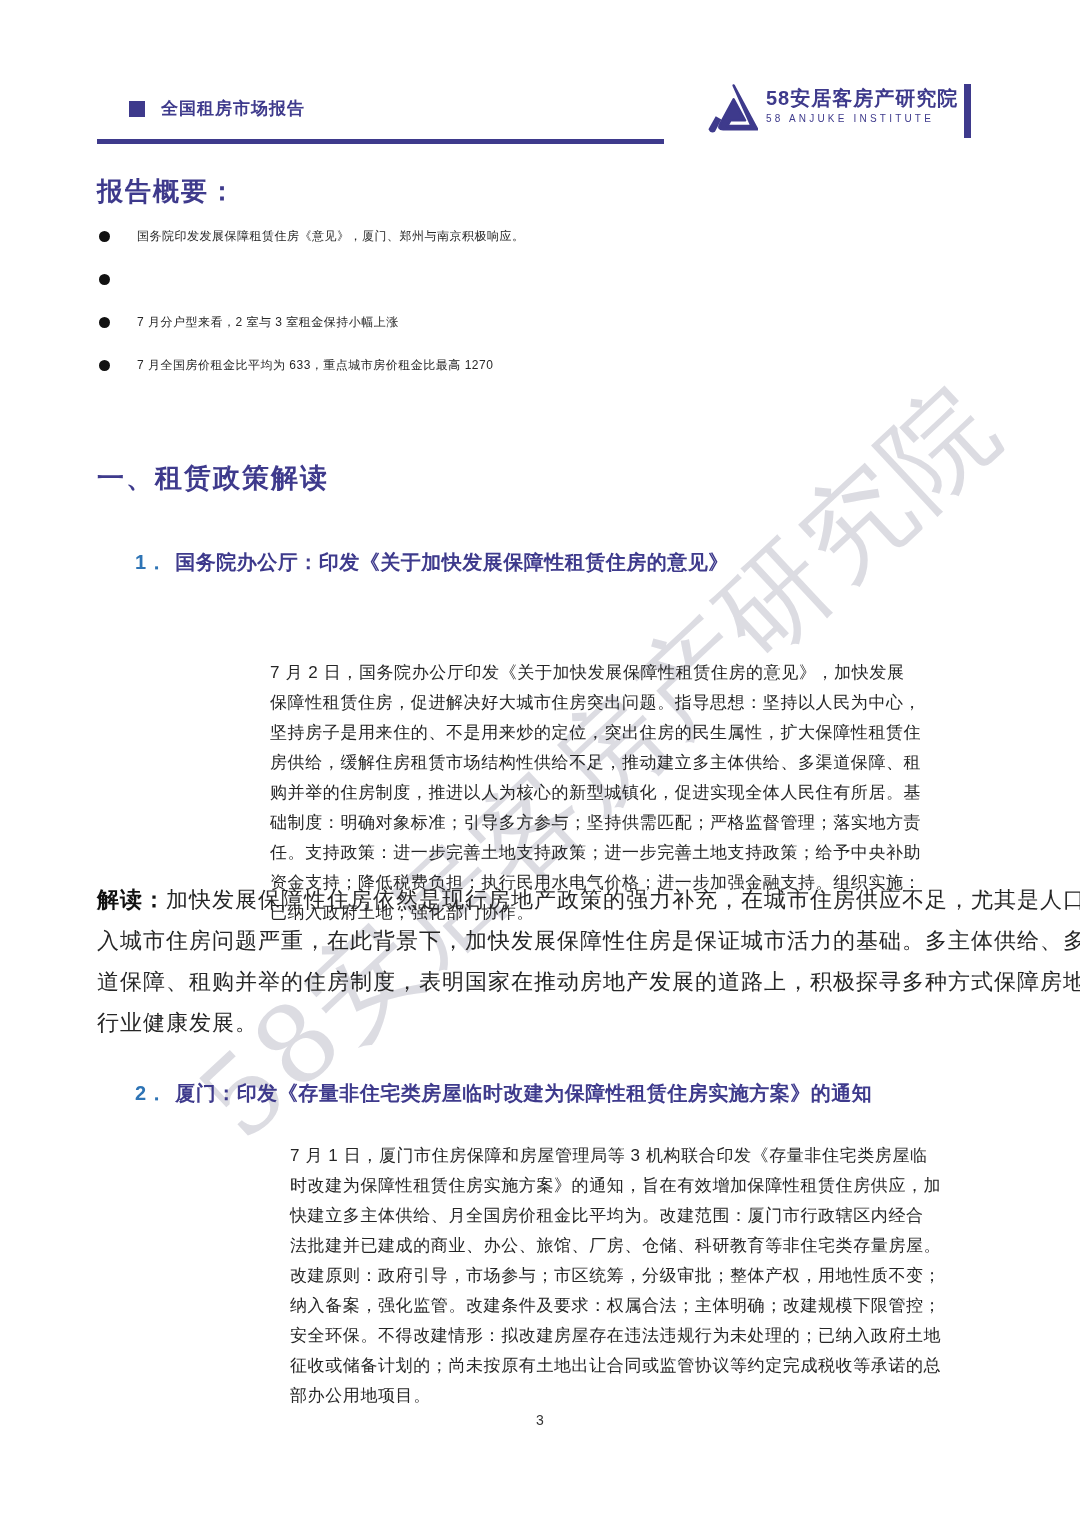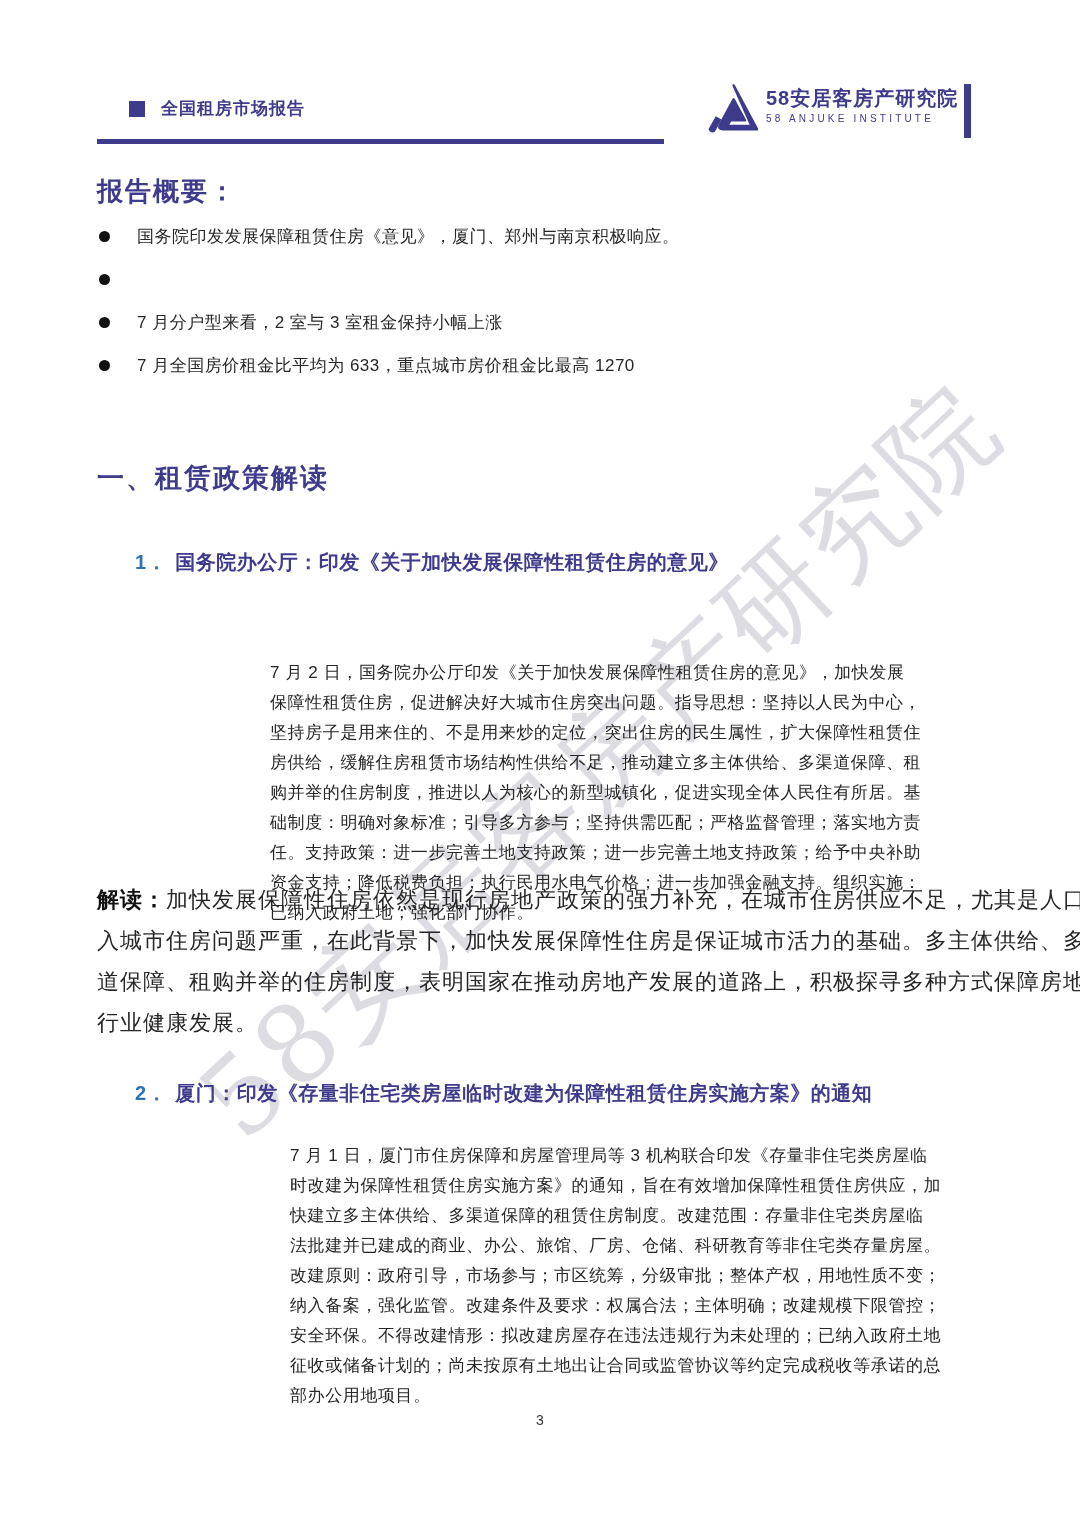--- a/index.html
+++ b/index.html
@@ -21,21 +21,21 @@
   .logo-mark{width:52px;height:50px;margin-right:8px;}
   .logo-text{display:flex;flex-direction:column;margin-top:2px;}
   .logo-cn{font-size:20px;font-weight:bold;color:#3e3a8c;letter-spacing:1px;line-height:24px;}
   .logo-en{font-size:10px;font-weight:normal;color:#3e3a8c;letter-spacing:3.2px;margin-top:3px;}
   .hdr-vbar{position:absolute;left:964px;top:84px;width:7px;height:54px;background:#3e3a8c;}
   
   .summary-title{position:absolute;left:97px;top:150px;font-size:26px;font-weight:bold;color:#3e3a8c;letter-spacing:2px;margin-top:24px;}
   .bullets{position:absolute;left:99px;top:224px;width:880px;}
   .bullet{display:flex;align-items:center;margin-bottom:19px;height:24px;}
   .dot{width:11px;height:11px;border-radius:50%;background:#111;margin-right:27px;flex:0 0 auto;}
-  .bullet-text{font-size:17px;color:#262626;letter-spacing:.5px;white-space:nowrap;}
+  .bullet-text{font-size:12px;color:#262626;letter-spacing:.5px;white-space:nowrap;}
   
   .section-title{position:absolute;left:97px;top:460px;font-size:27px;font-weight:bold;color:#3e3a8c;letter-spacing:2px;}
   .sub-heading{position:absolute;left:135px;font-size:20px;font-weight:bold;color:#3e3a8c;letter-spacing:.5px;white-space:nowrap;}
   .sub1{top:549px;}
   .sub2{top:1080px;}
   .sub-num{color:#2e74b5;margin-right:8px;}
   .para{position:absolute;left:270px;width:728px;}
   .para1{top:612px;margin-top:46px;}
   .para2{top:1141px;margin-left:20px;}
   .pline{font-size:17px;line-height:30px;height:30px;letter-spacing:.6px;white-space:nowrap;color:#262626;}
@@ -121,21 +121,21 @@
       <div class="iline">行业健康发展。</div>
     </div>
 
     <div class="sub-heading sub2">
       <span class="sub-num">2．</span><span>厦门：印发《存量非住宅类房屋临时改建为保障性租赁住房实施方案》的通知</span>
     </div>
 
     <div class="para para2">
       <div class="pline">7 月 1 日，厦门市住房保障和房屋管理局等 3 机构联合印发《存量非住宅类房屋临</div>
       <div class="pline">时改建为保障性租赁住房实施方案》的通知，旨在有效增加保障性租赁住房供应，加</div>
-      <div class="pline">快建立多主体供给、多渠道保障的租赁住房制度。改建范围：存量非住宅类房屋临</div>
+      <div class="pline">快建立多主体供给、月全国房价租金比平均为。改建范围：厦门市行政辖区内经合</div>
       <div class="pline">法批建并已建成的商业、办公、旅馆、厂房、仓储、科研教育等非住宅类存量房屋。</div>
       <div class="pline">改建原则：政府引导，市场参与；市区统筹，分级审批；整体产权，用地性质不变；</div>
       <div class="pline">纳入备案，强化监管。改建条件及要求：权属合法；主体明确；改建规模下限管控；</div>
       <div class="pline">安全环保。不得改建情形：拟改建房屋存在违法违规行为未处理的；已纳入政府土地</div>
       <div class="pline">征收或储备计划的；尚未按原有土地出让合同或监管协议等约定完成税收等承诺的总</div>
       <div class="pline">部办公用地项目。</div>
     </div>
 
     <div class="page-num">3</div>
 

